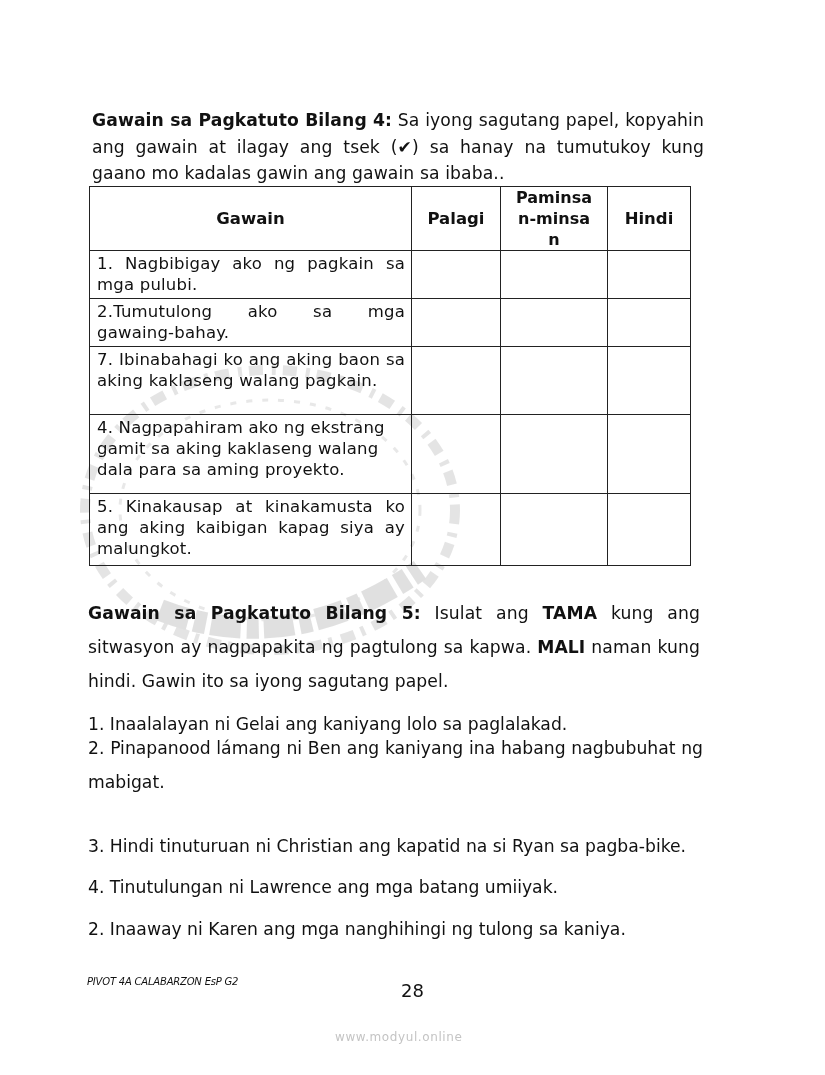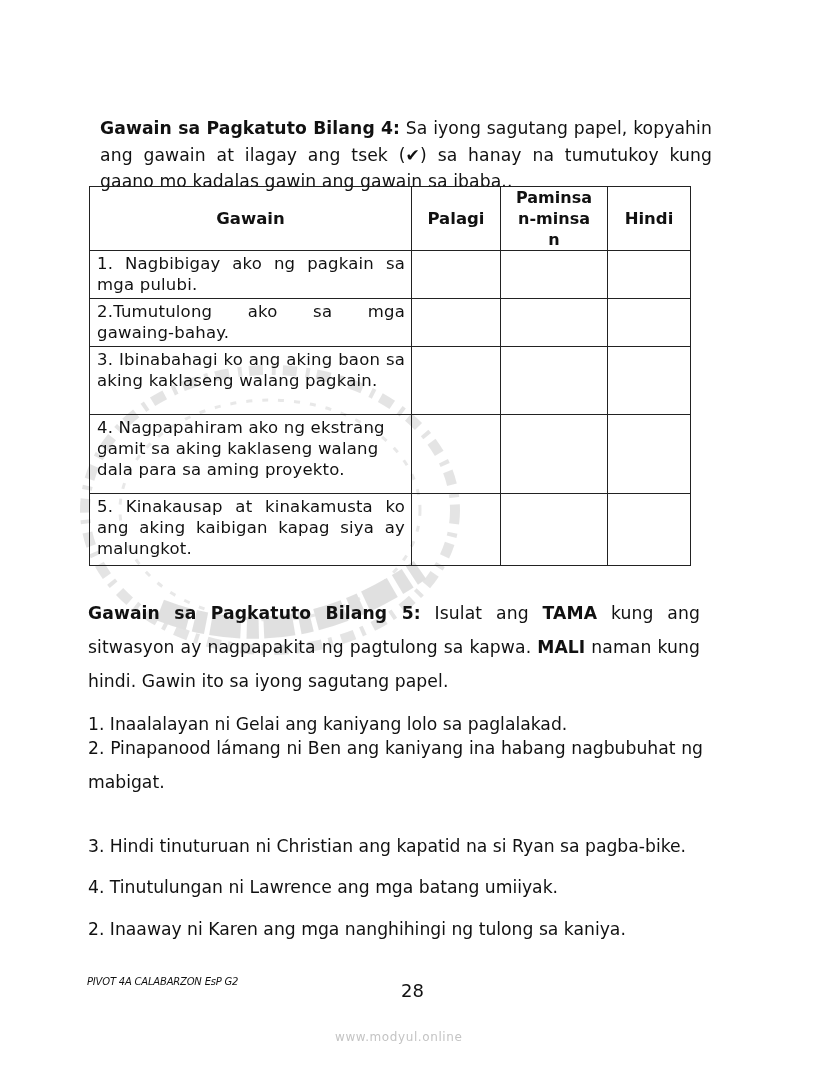--- a/index.html
+++ b/index.html
@@ -112,21 +112,21 @@
   </style>
 </head>
 <body>
 
 <svg class="stamp" viewBox="0 0 420 330">
   <ellipse cx="230" cy="150" rx="185" ry="140" fill="none" stroke="#888" stroke-width="10" stroke-dasharray="14 9 4 7"></ellipse>
   <ellipse cx="230" cy="150" rx="150" ry="110" fill="none" stroke="#999" stroke-width="3" stroke-dasharray="6 10"></ellipse>
   <path d="M120 250 Q 250 300 380 210" fill="none" stroke="#777" stroke-width="22" stroke-dasharray="30 6 12 5"></path>
 </svg>
 
-<p class="para" id="act4-intro" style="margin:12px;">
+<p class="para" id="act4-intro" style="margin:4px;">
   <b>Gawain sa Pagkatuto Bilang 4:</b><span> Sa iyong sagutang papel, kopyahin ang gawain at ilagay ang tsek (</span><span style="font-weight:bold;">✔</span><span>) sa hanay na tumutukoy kung gaano mo kadalas gawin ang gawain sa ibaba..</span>
 </p>
 
 <table class="gawain">
   <colgroup>
     <col class="c1">
       <col class="c2">
       <col class="c3">
       <col class="c4">
   </colgroup>
@@ -145,21 +145,21 @@
       <td></td>
       <td></td>
     </tr>
     <tr class="r2">
       <td class="task" style="word-spacing:18px;">2.Tumutulong ako sa mga gawaing-bahay.</td>
       <td></td>
       <td></td>
       <td></td>
     </tr>
     <tr class="r3">
-      <td class="task">3. Ibinabahagi ko ang aking baon sa aking kaklaseng walang pagkain.</td>
+      <td class="task">7. Ibinabahagi ko ang aking baon sa aking kaklaseng walang pagkain.</td>
       <td></td>
       <td></td>
       <td></td>
     </tr>
     <tr class="r4">
       <td class="task" style="text-align:left;">4. Nagpapahiram ako ng ekstrang gamit sa aking kaklaseng walang dala para sa aming proyekto.</td>
       <td></td>
       <td></td>
       <td></td>
     </tr>

